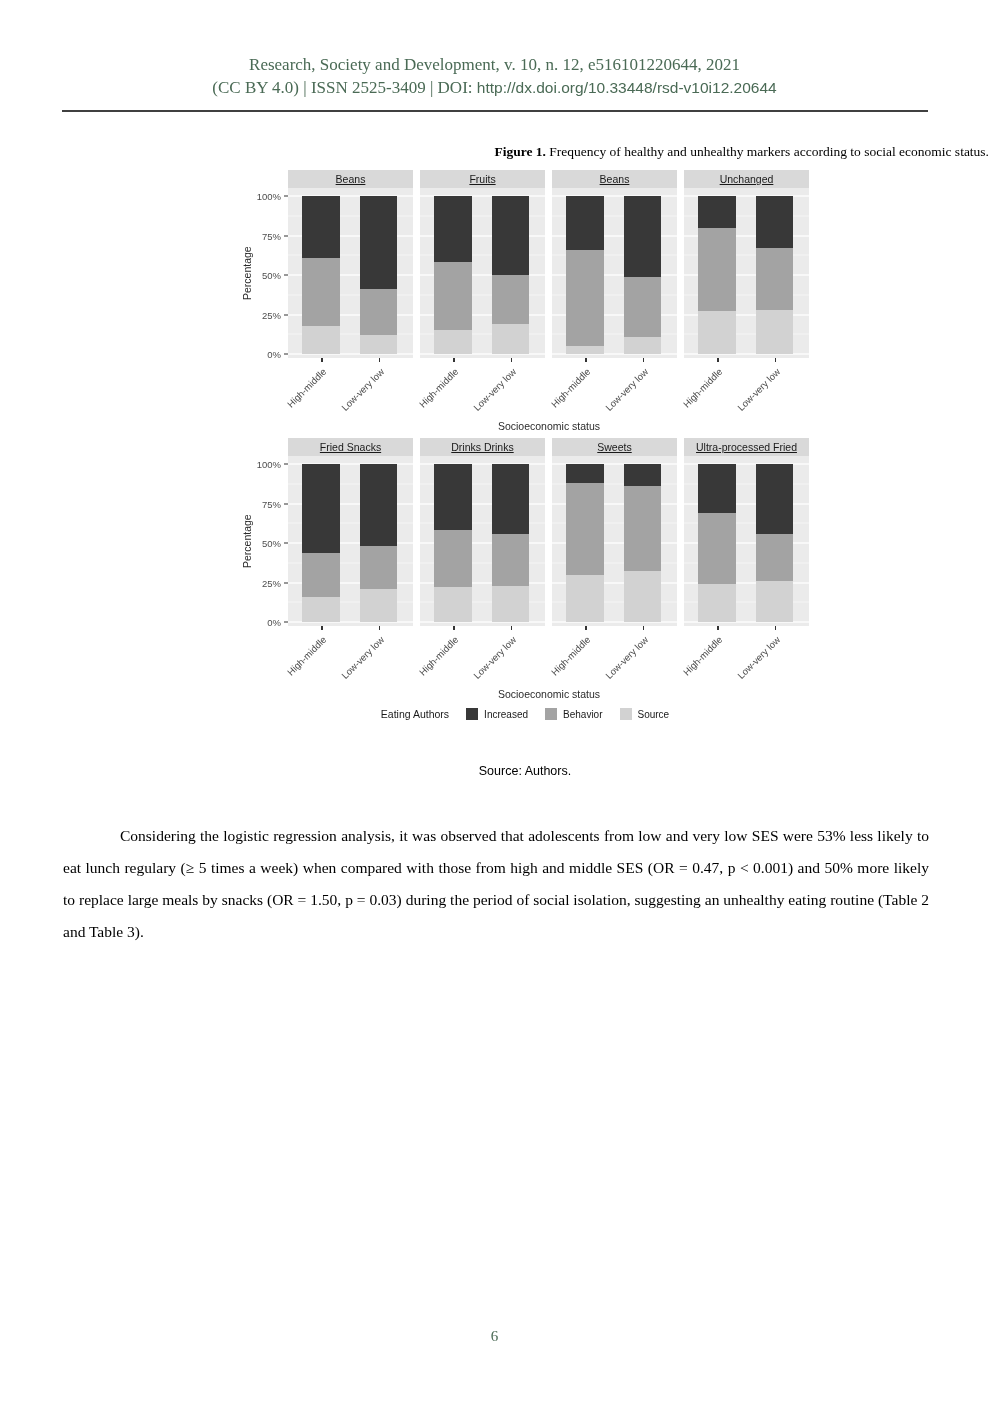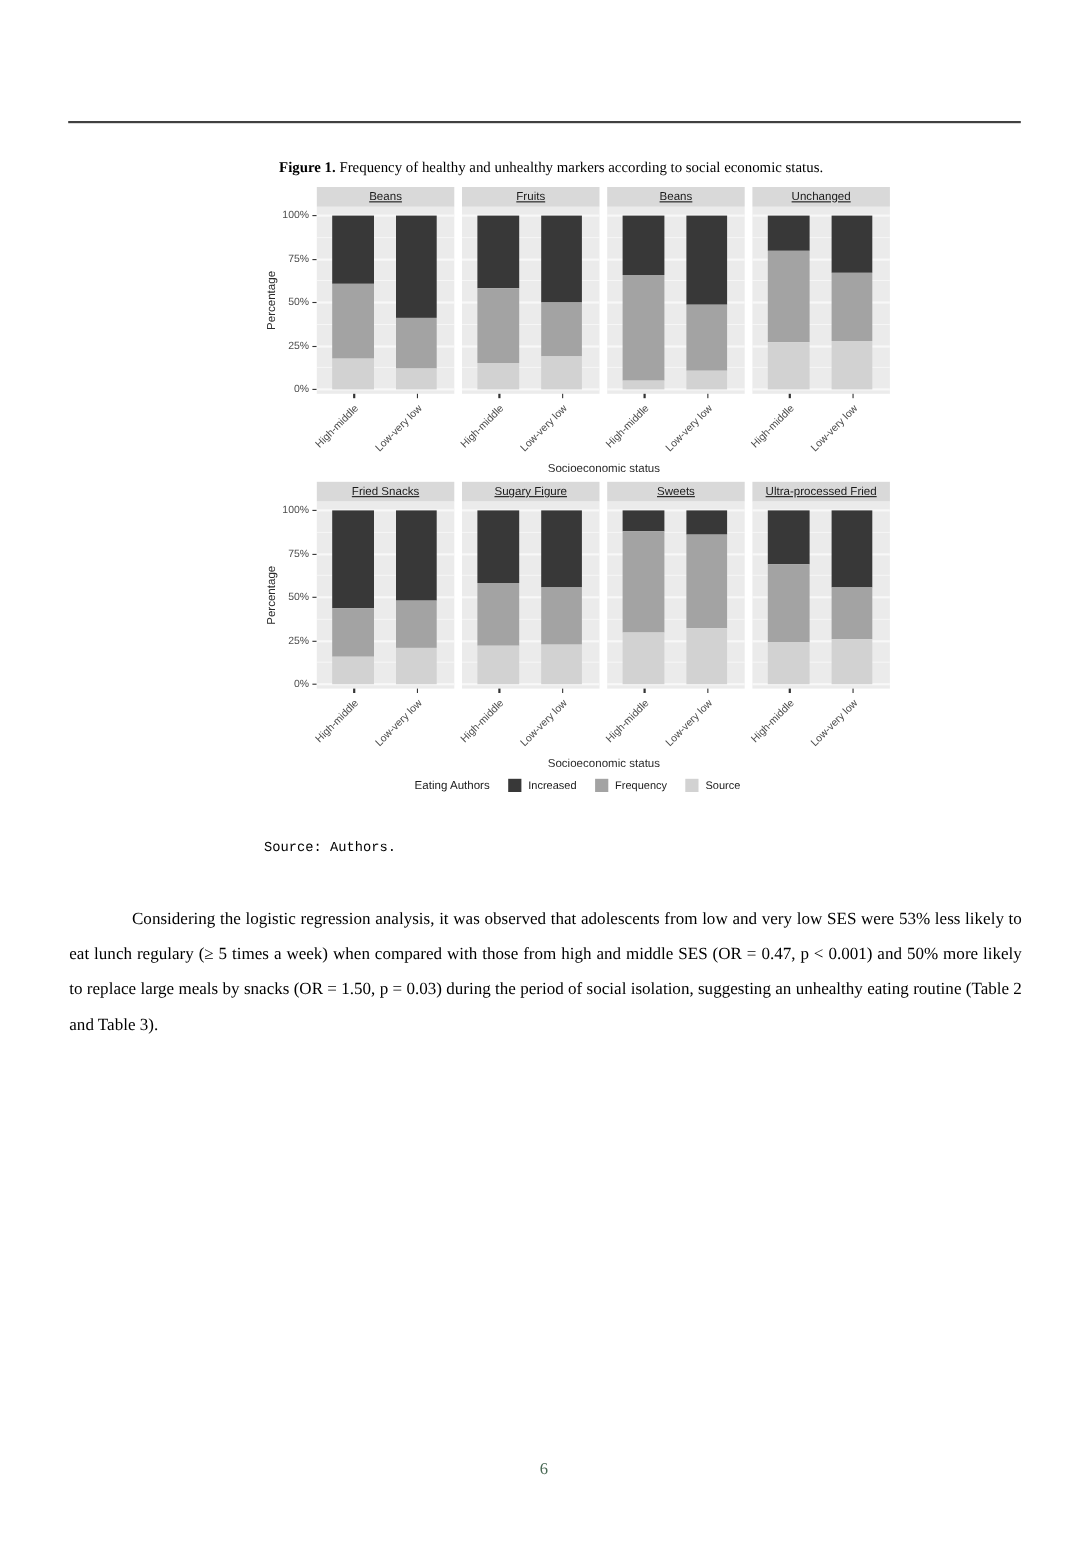--- a/index.html
+++ b/index.html
@@ -7,21 +7,21 @@
         font-family:"Liberation Serif",serif;color:#000;}
 
   
   .header{position:absolute;top:53px;left:0;right:0;text-align:center;
           color:#4a6a55;font-size:17px;line-height:23px;}
   .header .doi{font-family:"Liberation Sans",sans-serif;font-size:15.5px;}
 
   .rule{position:absolute;top:110px;left:62px;width:866px;height:2px;background:#404040;}
 
   
-  .caption{position:absolute;top:144px;left:0;right:0;text-align:center;font-size:13.5px;color:#000;padding-left:13px;}
+  .caption{position:absolute;top:144px;left:0;right:0;text-align:right;font-size:13.5px;color:#000;padding-left:13px;}
   .caption .b{font-weight:bold;}
 
   
   .figure{position:absolute;top:170px;left:240px;width:570px;
           font-family:"Liberation Sans","DejaVu Sans",sans-serif;}
   .row-block{margin-bottom:6px;}
   .chart-row{display:flex;}
   .ycol{width:48px;position:relative;flex:0 0 48px;}
   .ytitle{position:absolute;left:0;top:18px;height:170px;width:14px;
           writing-mode:vertical-rl;transform:rotate(180deg);
@@ -49,36 +49,40 @@
   .x-title{margin-left:48px;text-align:center;font-size:10.5px;color:#2b2b2b;margin-top:0px;}
 
   
   .legend{display:flex;align-items:center;justify-content:center;gap:9px;margin-top:8px;
           font-size:10px;color:#1a1a1a;}
   .legend-title{font-size:10.5px;}
   .legend-item{display:flex;align-items:center;gap:6px;margin-left:8px;}
   .legend-key{width:12px;height:12px;display:inline-block;}
 
   
-  .source{margin-top:44px;text-align:left;font-family:Liberation Mono, monospace;
+  .source{margin-top:44px;text-align:center;font-family:Liberation Sans, sans-serif;
           font-size:12.5px;color:#000;}
 
   
   .body-text{position:absolute;top:820px;left:63px;width:866px;margin:0;
              font-size:15.5px;line-height:32px;text-align:justify;text-indent:57px;color:#000;}
 
   
   .page-number{position:absolute;top:1328px;left:0;right:0;text-align:center;
                font-size:15px;color:#4a6a55;}
 </style>
 </head>
 <body>
 
 <div class="page">
 
+  <div class="header">
+    <div>Research, Society and Development, v. 10, n. 12, e516101220644, 2021</div>
+    <div><span>(CC BY 4.0) | ISSN 2525-3409 | DOI: </span><span class="doi">http://dx.doi.org/10.33448/rsd-v10i12.20644</span></div>
+  </div>
 
   <div class="rule"></div>
 
   <div class="caption">
     <span class="b">Figure 1.</span><span> Frequency of healthy and unhealthy markers according to social economic status.</span>
   </div>
 
   <div class="figure">
     <div class="row-block">
       <div class="chart-row">
@@ -274,21 +278,21 @@
                 </div>
               </div>
               <div class="xarea">
                 <div class="xtickmark" style="left:26.5%"></div>
                 <div class="xlabel" style="right:73.5%">High-middle</div>
                 <div class="xtickmark" style="left:72.5%"></div>
                 <div class="xlabel" style="right:27.5%">Low-very low</div>
               </div>
             </div>
             <div class="facet">
-              <div class="strip">Sugary Figure</div>
+              <div class="strip">Drinks Drinks</div>
               <div class="panel">
                 <div class="plot">
                   <div class="gmaj" style="bottom:0%"></div>
                   <div class="gmaj" style="bottom:25%"></div>
                   <div class="gmaj" style="bottom:50%"></div>
                   <div class="gmaj" style="bottom:75%"></div>
                   <div class="gmaj" style="bottom:100%"></div>
                   <div class="gmin" style="bottom:12.5%"></div>
                   <div class="gmin" style="bottom:37.5%"></div>
                   <div class="gmin" style="bottom:62.5%"></div>
@@ -382,21 +386,21 @@
     </div>
 
     <div class="legend">
       <span class="legend-title">Eating Authors</span>
       <span class="legend-item">
         <span class="legend-key" style="background: rgb(56, 56, 56);"></span>
         <span>Increased</span>
       </span>
       <span class="legend-item">
         <span class="legend-key" style="background: rgb(163, 163, 163);"></span>
-        <span>Frequency</span>
+        <span>Behavior</span>
       </span>
       <span class="legend-item">
         <span class="legend-key" style="background: rgb(210, 210, 210);"></span>
         <span>Source</span>
       </span>
     </div>
 
     <div class="source">Source: Authors.</div>
   </div>
 

